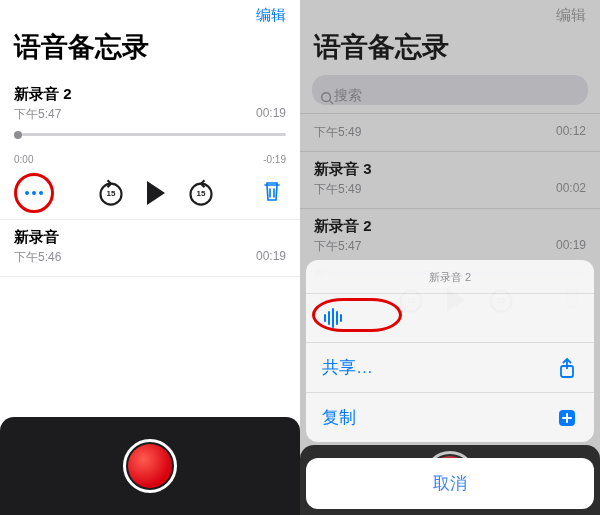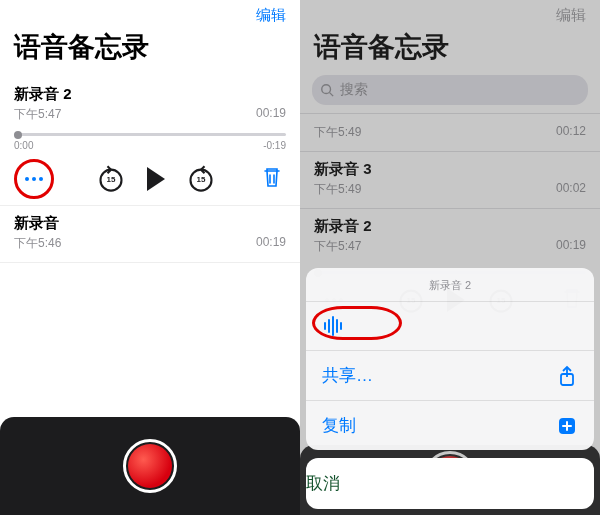--- a/index.html
+++ b/index.html
@@ -14,21 +14,21 @@
   .title { font-size: 27px; font-weight: 700; padding: 2px 14px 12px; color: #000; }
   .rec-item { padding: 8px 14px 10px; border-bottom: 1px solid #eee; }
   .rec-top { display: flex; justify-content: space-between; align-items: flex-end; }
   .rec-name { font-size: 15px; font-weight: 600; color: #000; }
   .rec-sub { display: flex; justify-content: space-between; font-size: 12px; color: #8e8e93; margin-top: 2px; }
   .rec-time { font-size: 12px; color: #8e8e93; }
   .rec-dur { font-size: 12px; color: #8e8e93; }
   .prog-wrap { padding: 0 14px; }
   .prog-track { height: 3px; background: #d1d1d6; border-radius: 2px; position: relative; margin-top: 6px; }
   .prog-knob { position: absolute; left: 0; top: -2.5px; width: 8px; height: 8px; background: #8e8e93; border-radius: 50%; }
-  .prog-times { display: flex; justify-content: space-between; font-size: 10px; color: #8e8e93; margin-top: 4px; }
+  .prog-times { display: flex; justify-content: space-between; font-size: 10px; color: #8e8e93; margin-top: 18px; }
   .controls { display: flex; align-items: center; justify-content: space-between; padding: 12px 18px 10px; border-bottom: 1px solid #eee; }
   .more-dots { width: 32px; height: 32px; display: flex; align-items: center; justify-content: center; position: relative; }
   .dot { width: 4px; height: 4px; background: #007aff; border-radius: 50%; margin: 0 1.5px; }
   .circle-annot { position:absolute; border:3.5px solid #e10000; border-radius:50%; pointer-events:none; }
   .circ1 { width: 40px; height: 40px; top: -4px; left: -4px; }
   .skip { width: 28px; height: 28px; display: flex; align-items: center; justify-content: center; position: relative; }
   .skip svg circle { fill: none; stroke: #1c1c1e; stroke-width: 1.8; }
   .skip-num { position: absolute; font-size: 8px; font-weight: 700; color: #1c1c1e; }
   .play-tri { width: 0; height: 0; border-left: 18px solid #1c1c1e; border-top: 12px solid transparent; border-bottom: 12px solid transparent; }
   .trash svg { width: 20px; height: 24px; }
@@ -36,38 +36,38 @@
   .record-bar { position: absolute; bottom: 0; left: 0; right: 0; height: 98px; background: #1c1c1e; display: flex; align-items: center; justify-content: center; border-top-left-radius: 14px; border-top-right-radius: 14px; }
   .record-btn { width: 54px; height: 54px; border-radius: 50%; border: 3px solid #fff; display: flex; align-items: center; justify-content: center; }
   .record-inner { width: 44px; height: 44px; border-radius: 50%; background: radial-gradient(circle at 35% 35%, #ff5b50, #d7000f 68%); }
 
   
   .dim-layer { position:absolute; inset:0; background:rgba(80,80,80,0.32); }
   .base { position:absolute; inset:0; }
   .nav-r { display:flex; justify-content:flex-end; padding:6px 14px 2px; }
   .edit-dim { color:#9a9a9e; font-size:15px; }
   .title-r { font-size:27px; font-weight:700; padding:2px 14px 10px; color:#000; }
-  .search { margin:0 12px 8px; background:#e4e3ea; border-radius:14px; height:30px; display:flex; align-items:center; padding:0 8px; gap:6px; }
+  .search { margin:0 12px 8px; background:#e4e3ea; border-radius:14px; height:30px; display:flex; align-items:flex-end; padding:0 8px; }
   .search svg { width:14px; height:14px; }
   .search-ph { font-size:14px; color:#8e8e93; }
   .rlist .rec-item { border-top:1px solid #e0e0e4; border-bottom:none; }
   .prog-r { padding:0 14px; margin-top:4px; }
   .ctrl-r { display:flex; align-items:center; justify-content:space-between; padding:10px 18px 0; }
   .more-dim .dot { background:#8e8e93; }
   .trash-r svg path { stroke:#8e8e93; }
 
   
   .sheet { position:absolute; left:6px; right:6px; bottom:6px; }
   .sheet-top { background:rgba(247,247,248,0.97); border-radius:12px; overflow:hidden; }
   .sheet-hdr { text-align:center; font-size:11px; color:#8e8e93; padding:10px 0 8px; }
   .sheet-row { display:flex; justify-content:space-between; align-items:center; padding:13px 16px; border-top:1px solid rgba(0,0,0,0.1); position:relative; }
   .sheet-label { font-size:17px; color:#007aff; }
   .sheet-icon { width:22px; height:22px; display:flex; align-items:center; justify-content:center; }
   .circ2 { width:90px; height:34px; border-radius:48%/70%; border:3.5px solid #e10000; position:absolute; left:6px; top:4px; pointer-events:none; }
-  .sheet-cancel { margin-top:8px; background:#fff; border-radius:12px; text-align:left; padding:14px 0; font-size:17px; color:#14532d; font-weight:500; }
+  .sheet-cancel { margin-top:16px; background:#fff; border-radius:12px; text-align:center; padding:14px 0; font-size:17px; color:#3b82f6; font-weight:500; }
 
   
   .record-bar-r { position:absolute; bottom:0; left:0; right:0; height:70px; background:#1c1c1e; display:flex; align-items:flex-start; justify-content:center; padding-top:6px; border-top-left-radius:14px; border-top-right-radius:14px; }
 </style>
 </head>
 <body>
 
 <div class="screen screen-left">
   <div class="nav">
     <span class="edit-btn">编辑</span>

